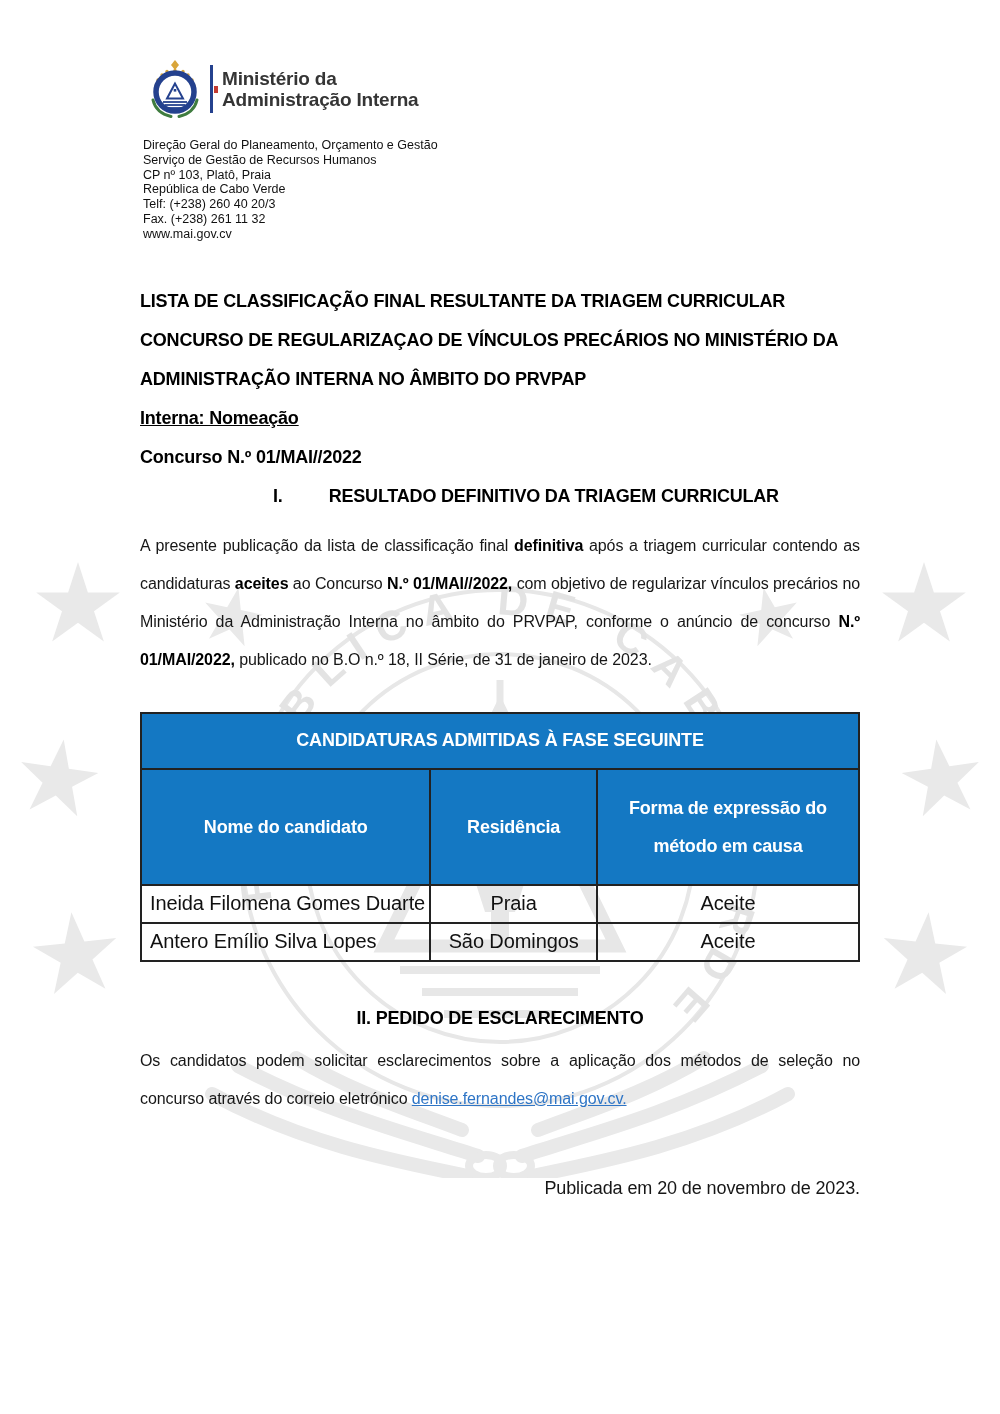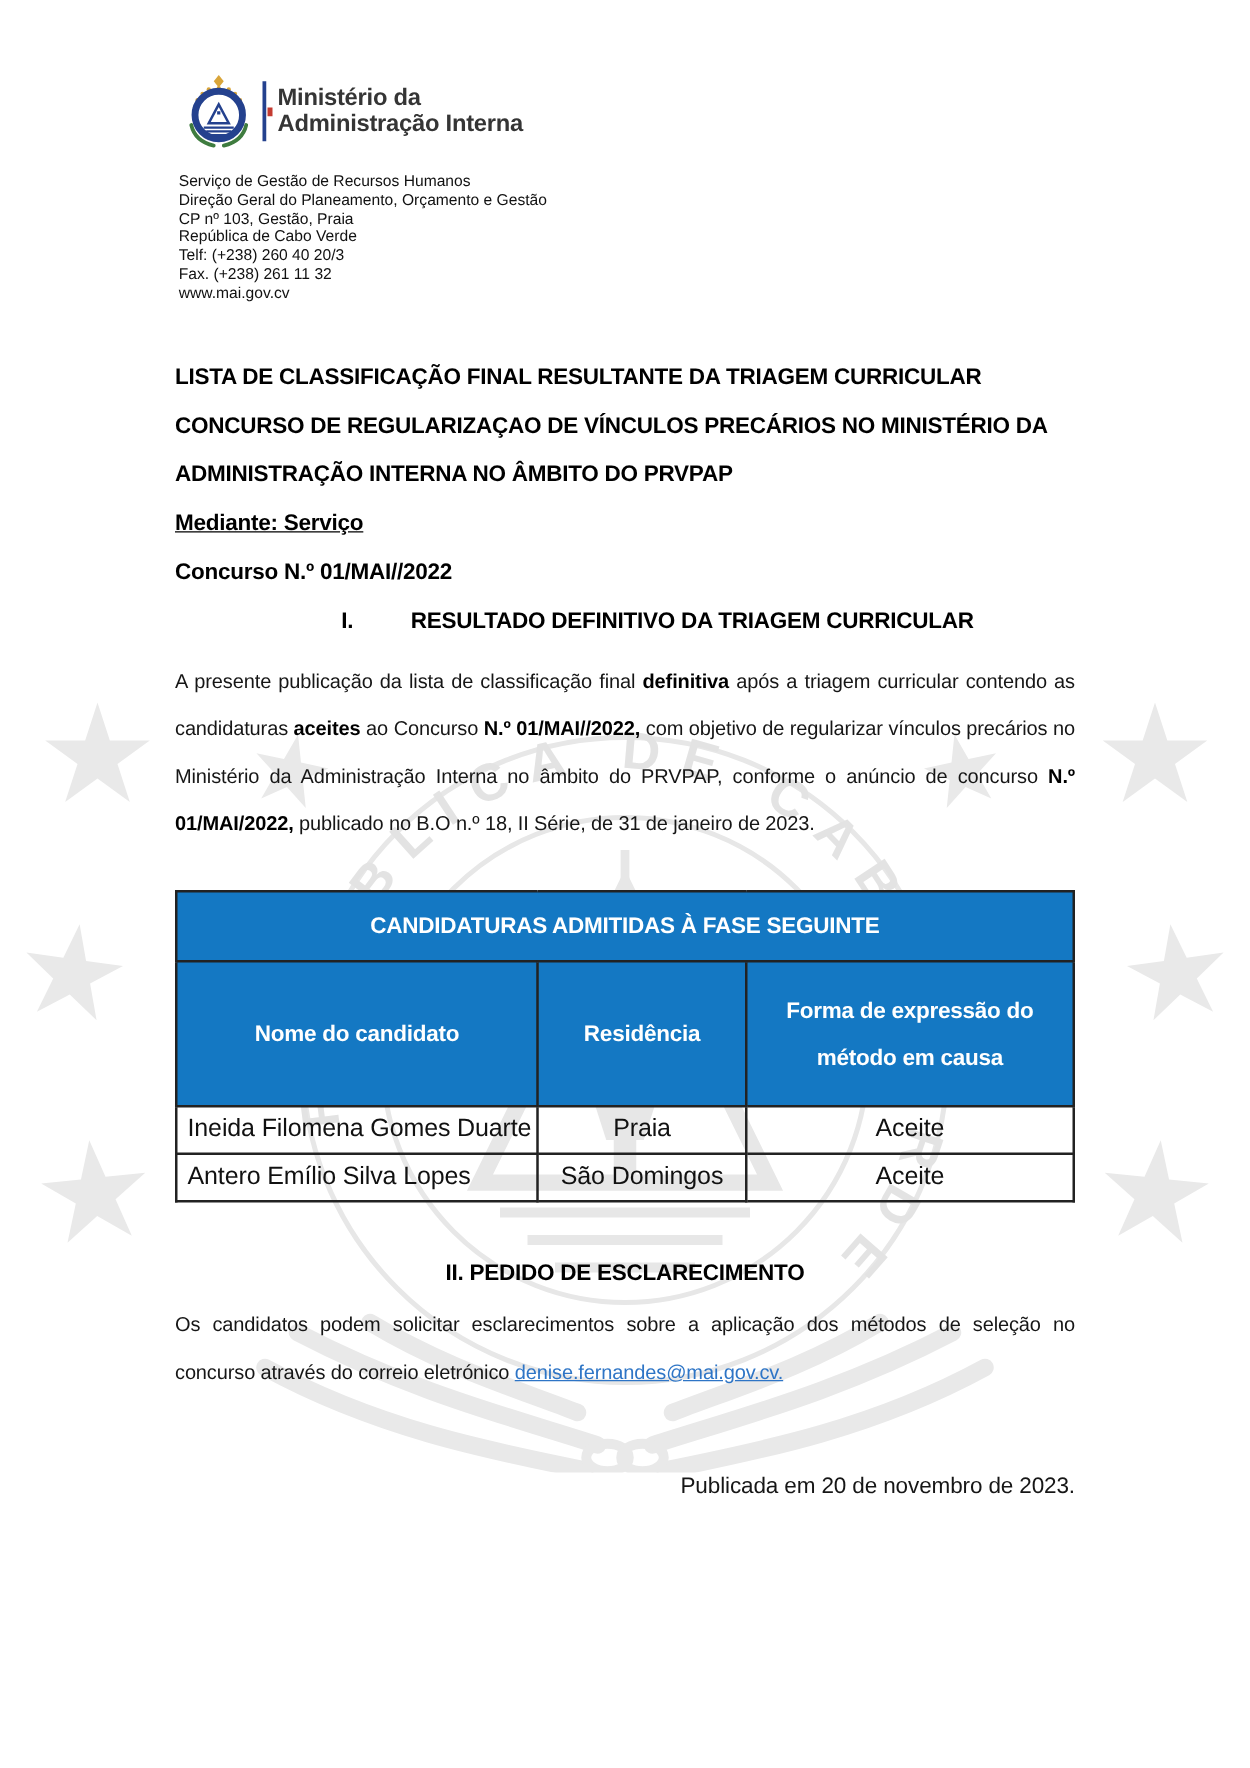--- a/index.html
+++ b/index.html
@@ -155,36 +155,36 @@
         </g>
       </svg>
       <div class="logo-sep"></div>
       <div class="ministry-name">
         <div>Ministério da</div>
         <div>Administração Interna</div>
       </div>
     </div>
 
     <div class="address">
+      <div>Direção Geral do Planeamento, Orçamento e Gestão</div>
       <div>Serviço de Gestão de Recursos Humanos</div>
-      <div>Direção Geral do Planeamento, Orçamento e Gestão</div>
-      <div>CP nº 103, Gestão, Praia</div>
+      <div>CP nº 103, Platô, Praia</div>
       <div>República de Cabo Verde</div>
       <div>Telf: (+238) 260 40 20/3</div>
       <div>Fax. (+238) 261 11 32</div>
       <div>www.mai.gov.cv</div>
     </div>
 
     <div class="doc">
 
       <div class="titles">
         <div class="h-line">LISTA DE CLASSIFICAÇÃO FINAL RESULTANTE DA TRIAGEM CURRICULAR</div>
         <div class="h-line">CONCURSO DE REGULARIZAÇAO DE VÍNCULOS PRECÁRIOS NO MINISTÉRIO DA</div>
         <div class="h-line">ADMINISTRAÇÃO INTERNA NO ÂMBITO DO PRVPAP</div>
-        <div class="h-line mediante"><span>Mediante: Serviço</span></div>
+        <div class="h-line mediante"><span>Interna: Nomeação</span></div>
         <div class="h-line">Concurso N.º 01/MAI//2022</div>
       </div>
 
       <div class="sec1">
         <span>I.</span>
         <span>RESULTADO DEFINITIVO DA TRIAGEM CURRICULAR</span>
       </div>
 
       <p class="para"><span>A presente publicação da lista de classificação final </span><span class="b">definitiva</span><span> após a triagem curricular contendo as candidaturas </span><span class="b">aceites</span><span> ao Concurso </span><span class="b">N.º 01/MAI//2022,</span><span> com objetivo de regularizar vínculos precários no Ministério da Administração Interna no âmbito do PRVPAP, conforme o anúncio de concurso </span><span class="b">N.º 01/MAI/2022,</span><span> publicado no B.O n.º 18, II Série, de 31 de janeiro de 2023.</span></p>
 

